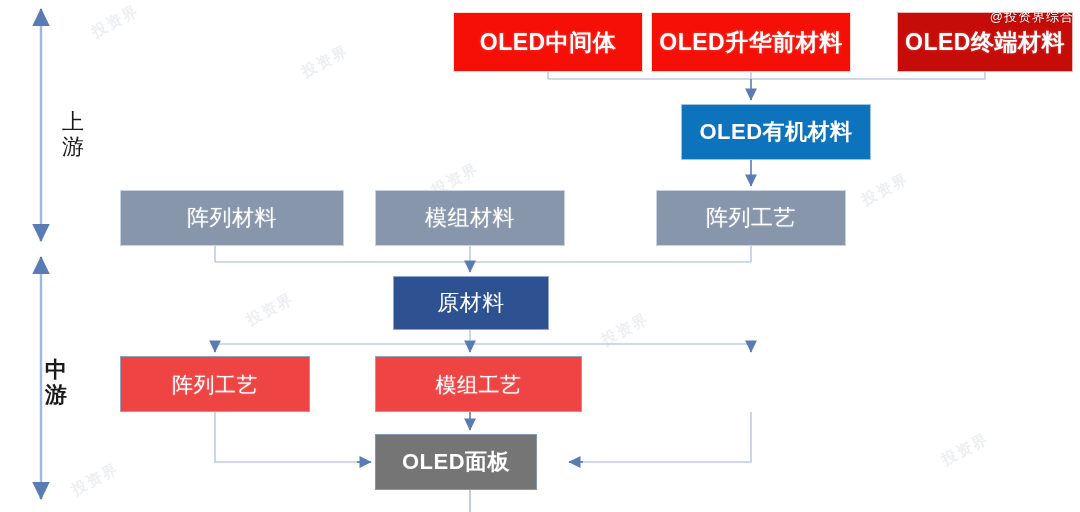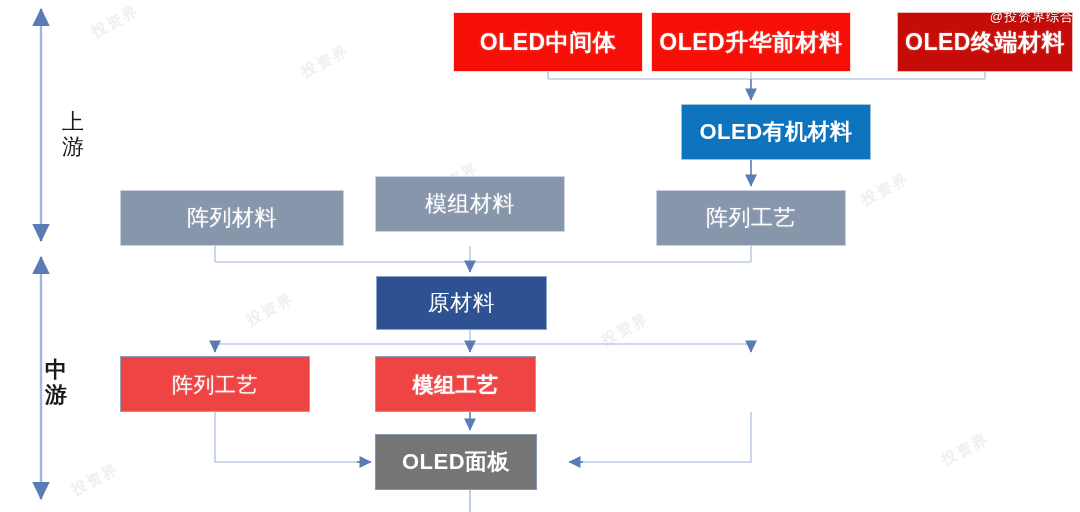--- a/index.html
+++ b/index.html
@@ -205,37 +205,37 @@
   </div>
 
   <div class="node blue" style="left:656px;top:104px;width:190px;height:56px;margin-left:25px;">
     <span>OLED有机材料</span>
   </div>
 
   <div class="node steel" style="left:120px;top:190px;width:224px;height:56px;">
     <span>阵列材料</span>
   </div>
 
-  <div class="node steel" style="left:375px;top:176px;width:190px;height:56px;">
+  <div class="node steel" style="left:375px;top:190px;width:190px;height:56px;">
     <span>模组材料</span>
   </div>
 
   <div class="node steel" style="left:656px;top:190px;width:190px;height:56px;">
     <span>阵列工艺</span>
   </div>
 
-  <div class="node navy" style="left:376px;top:276px;width:171px;height:54px;">
+  <div class="node navy" style="left:393px;top:276px;width:156px;height:54px;">
     <span>原材料</span>
   </div>
 
   <div class="node gray" style="left:120px;top:356px;width:190px;height:56px;">
     <span>阵列工艺</span>
   </div>
 
-  <div class="node gray" style="left:375px;top:356px;width:161px;height:56px;font-weight:bold;">
+  <div class="node gray" style="left:375px;top:356px;width:207px;height:56px;">
     <span>模组工艺</span>
   </div>
 
 
   <div class="node darkgray" style="left:375px;top:434px;width:162px;height:56px;">
     <span>OLED面板</span>
   </div>
 
   <div class="badge">@投资界综合</div>
 

